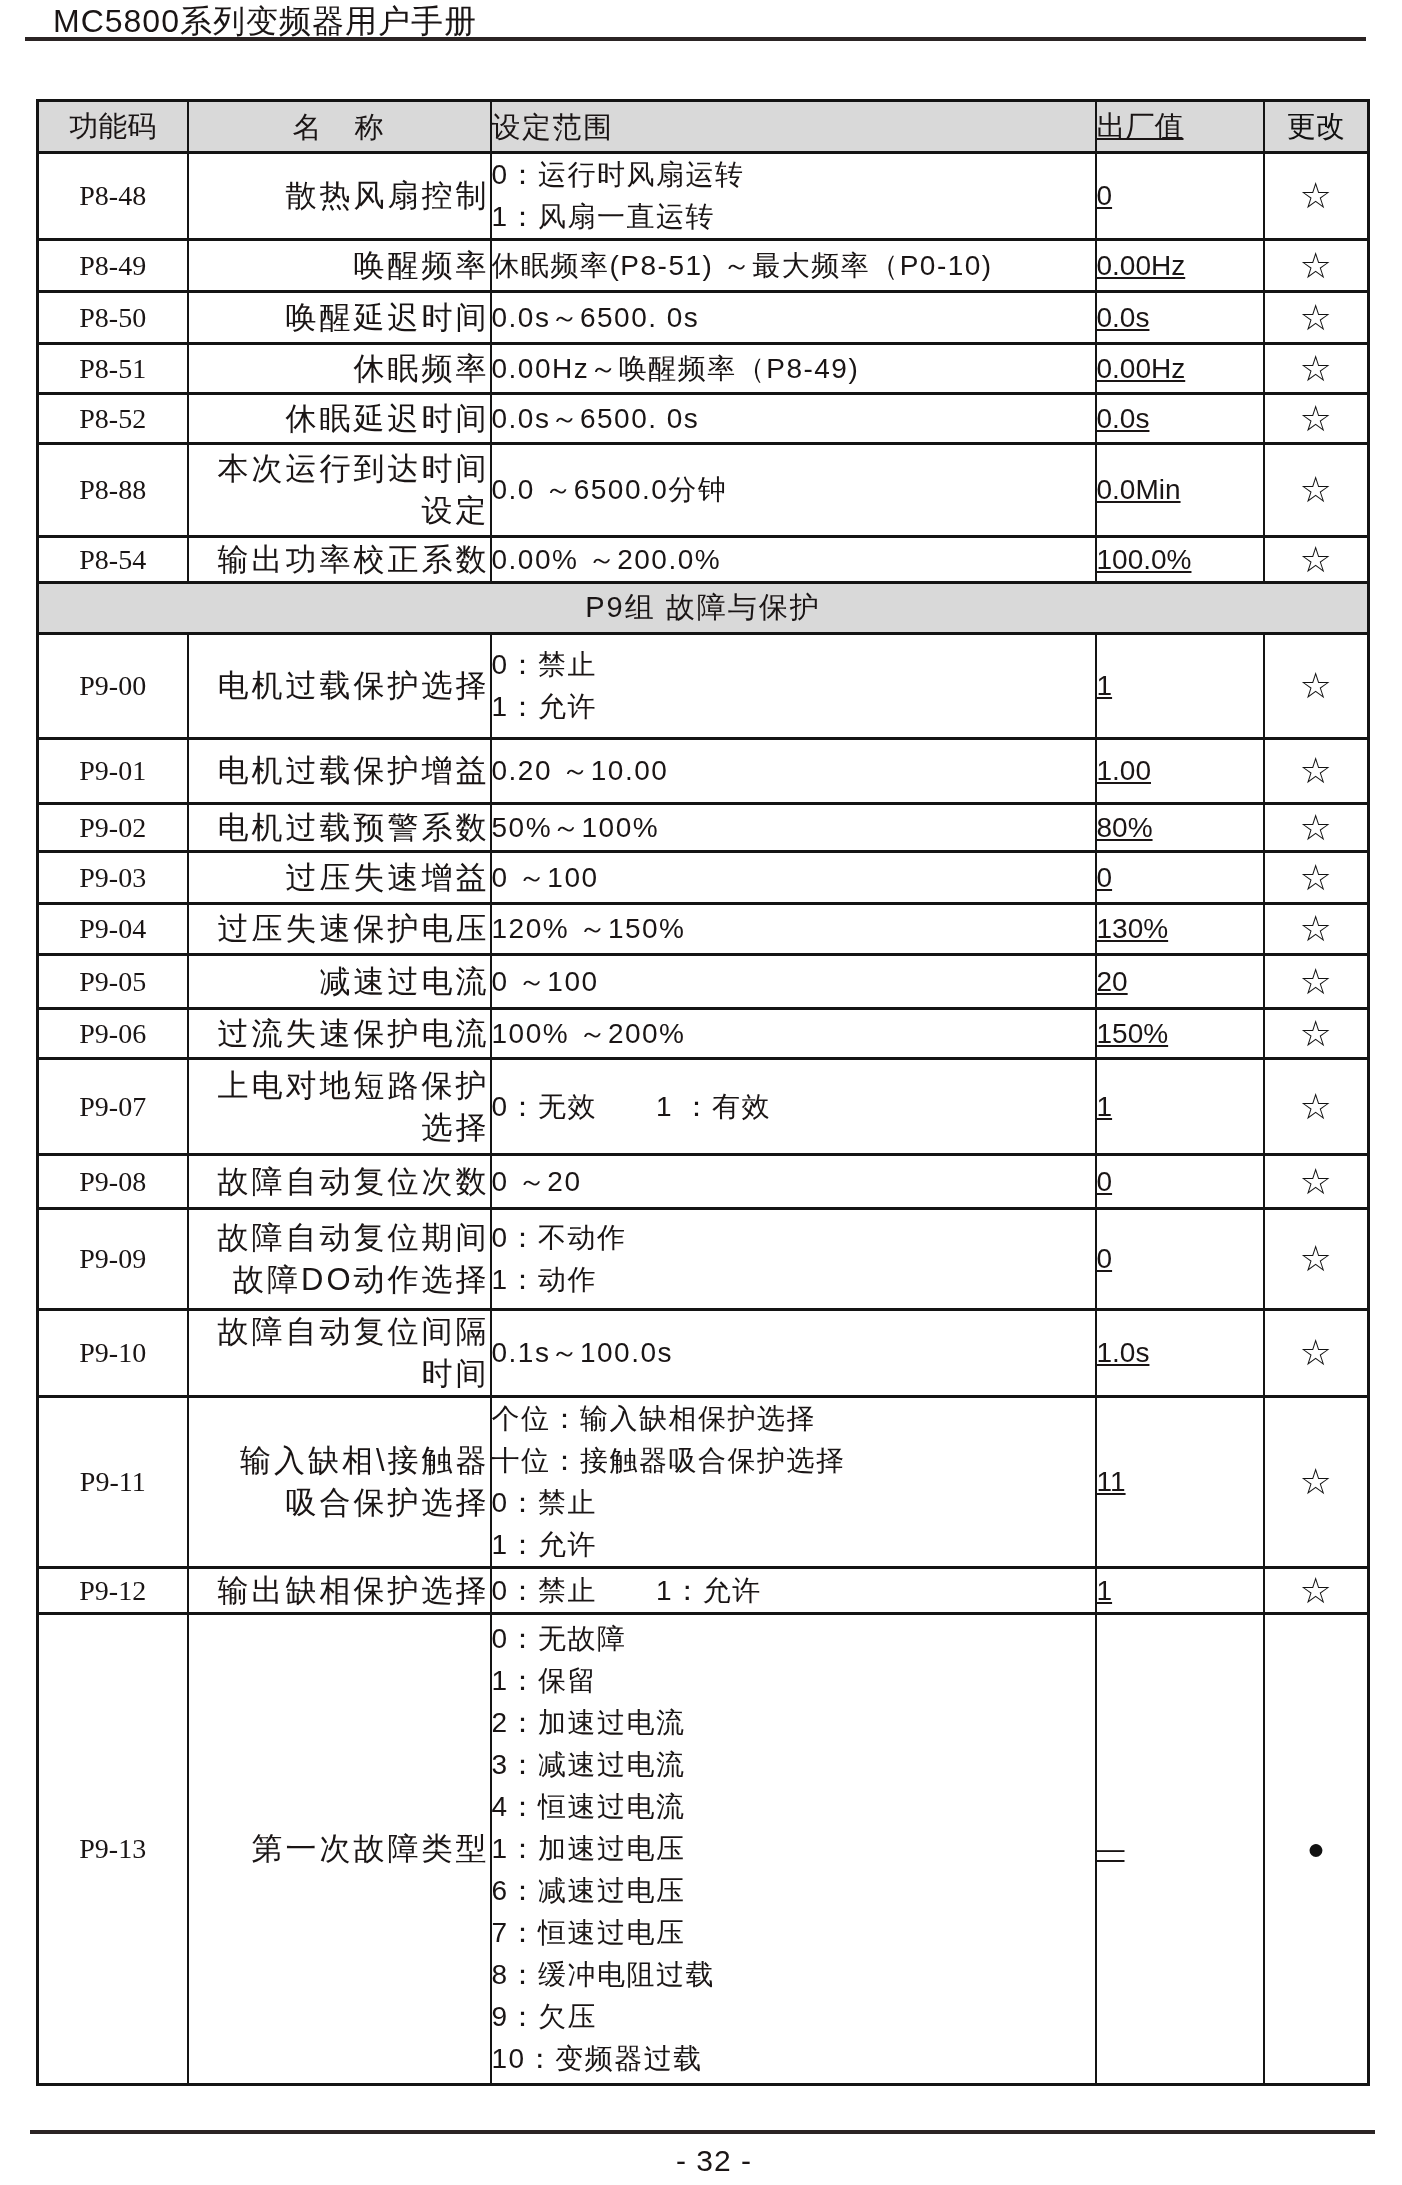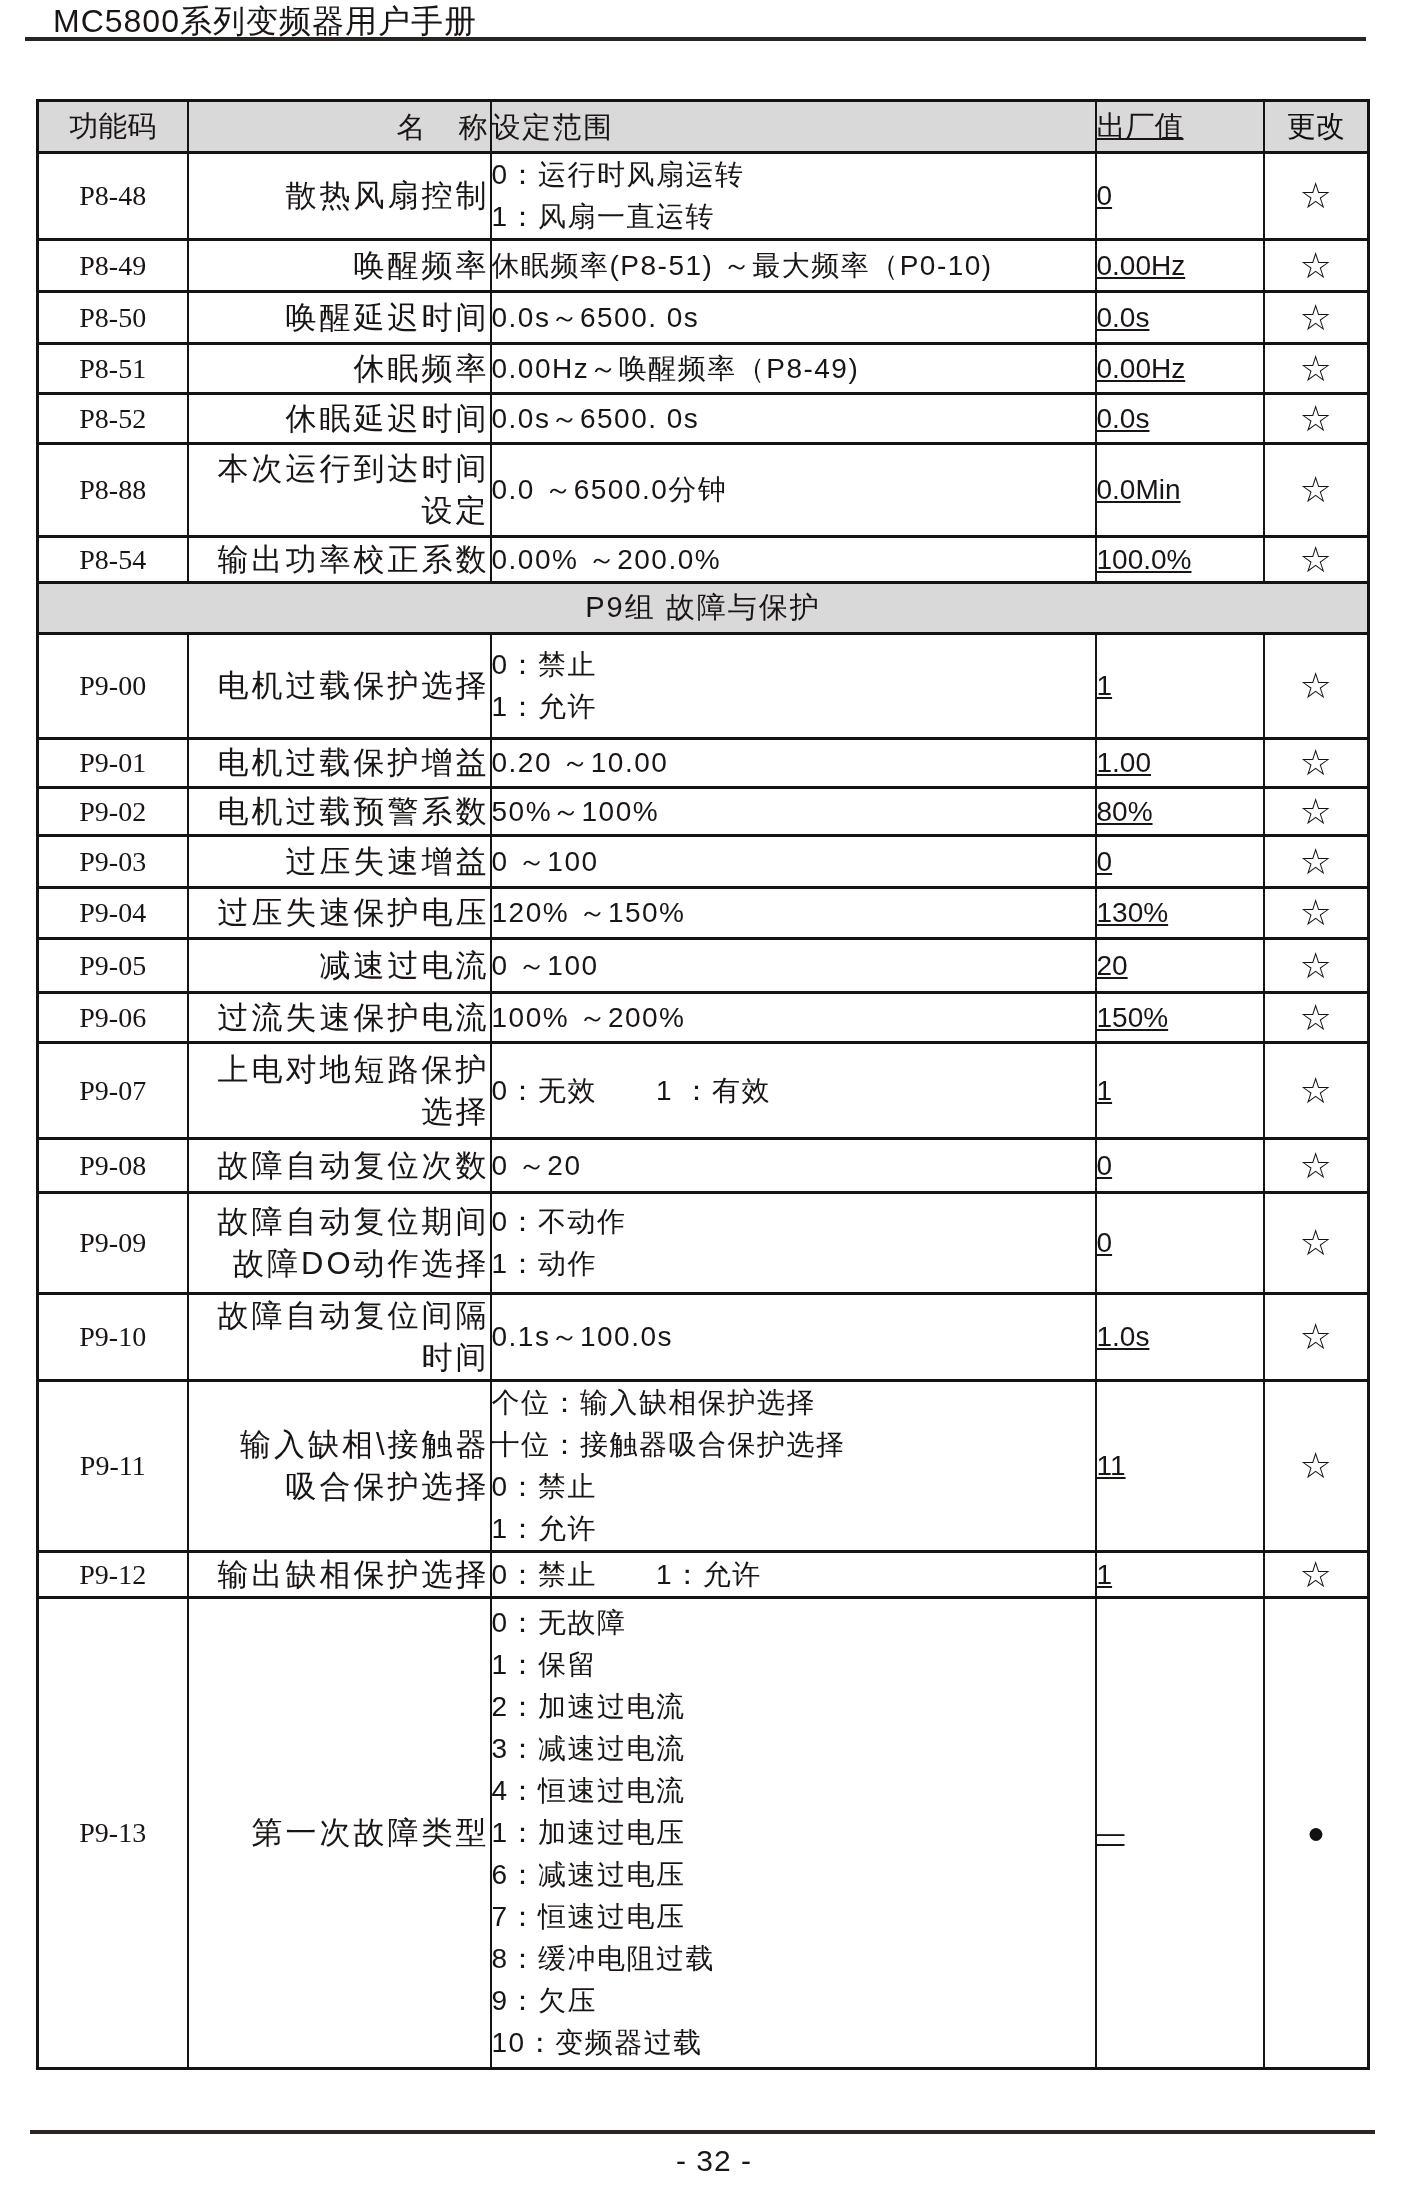--- a/index.html
+++ b/index.html
@@ -50,21 +50,21 @@
   }
   .head-row th { background: #d9d9d9; font-size: 29px; }
   .group-cell {
     background: #d9d9d9;
     text-align: center;
     font-size: 29px;
     letter-spacing: 2px;
   }
   .c-code   { text-align: center; font-size: 28px; font-family: Liberation Serif, serif; }
   .c-name   { text-align: right; padding-left: 13px; font-size: 31px; letter-spacing: 3px; line-height: 42px; }
-  .th-name  { text-align: right; padding-left: 0; letter-spacing: 2px; }
+  .th-name  { text-align: center; padding-left: 0; letter-spacing: 2px; }
   .c-range  { text-align: left; padding-left: 12px; font-size: 28px; letter-spacing: 1.5px; line-height: 42px; }
   .c-default{ text-align: left; font-size: 28px; text-decoration: underline; }
   .c-change { text-align: center; font-size: 36px; color: #111; }
   .c-change.dot { font-size: 30px; }
   .cell-line { display: block; }
   .footer-rule {
     position: absolute;
     left: 30px;
     top: 2130px;
     width: 1345px;
@@ -194,21 +194,21 @@
     <td class="c-name">
             <div class="cell-line">电机过载保护选择</div>
           </td>
     <td class="c-range">
             <div class="cell-line">0：禁止</div>
             <div class="cell-line">1：允许</div>
           </td>
     <td class="c-default">1</td>
     <td class="c-change">☆</td>
   </tr>
-        <tr style="height: 49px;">
+        <tr style="height: 65px;">
     <td class="c-code">P9-01</td>
     <td class="c-name">
             <div class="cell-line">电机过载保护增益</div>
           </td>
     <td class="c-range">
             <div class="cell-line">0.20 ～10.00</div>
           </td>
     <td class="c-default">1.00</td>
     <td class="c-change">☆</td>
   </tr>

